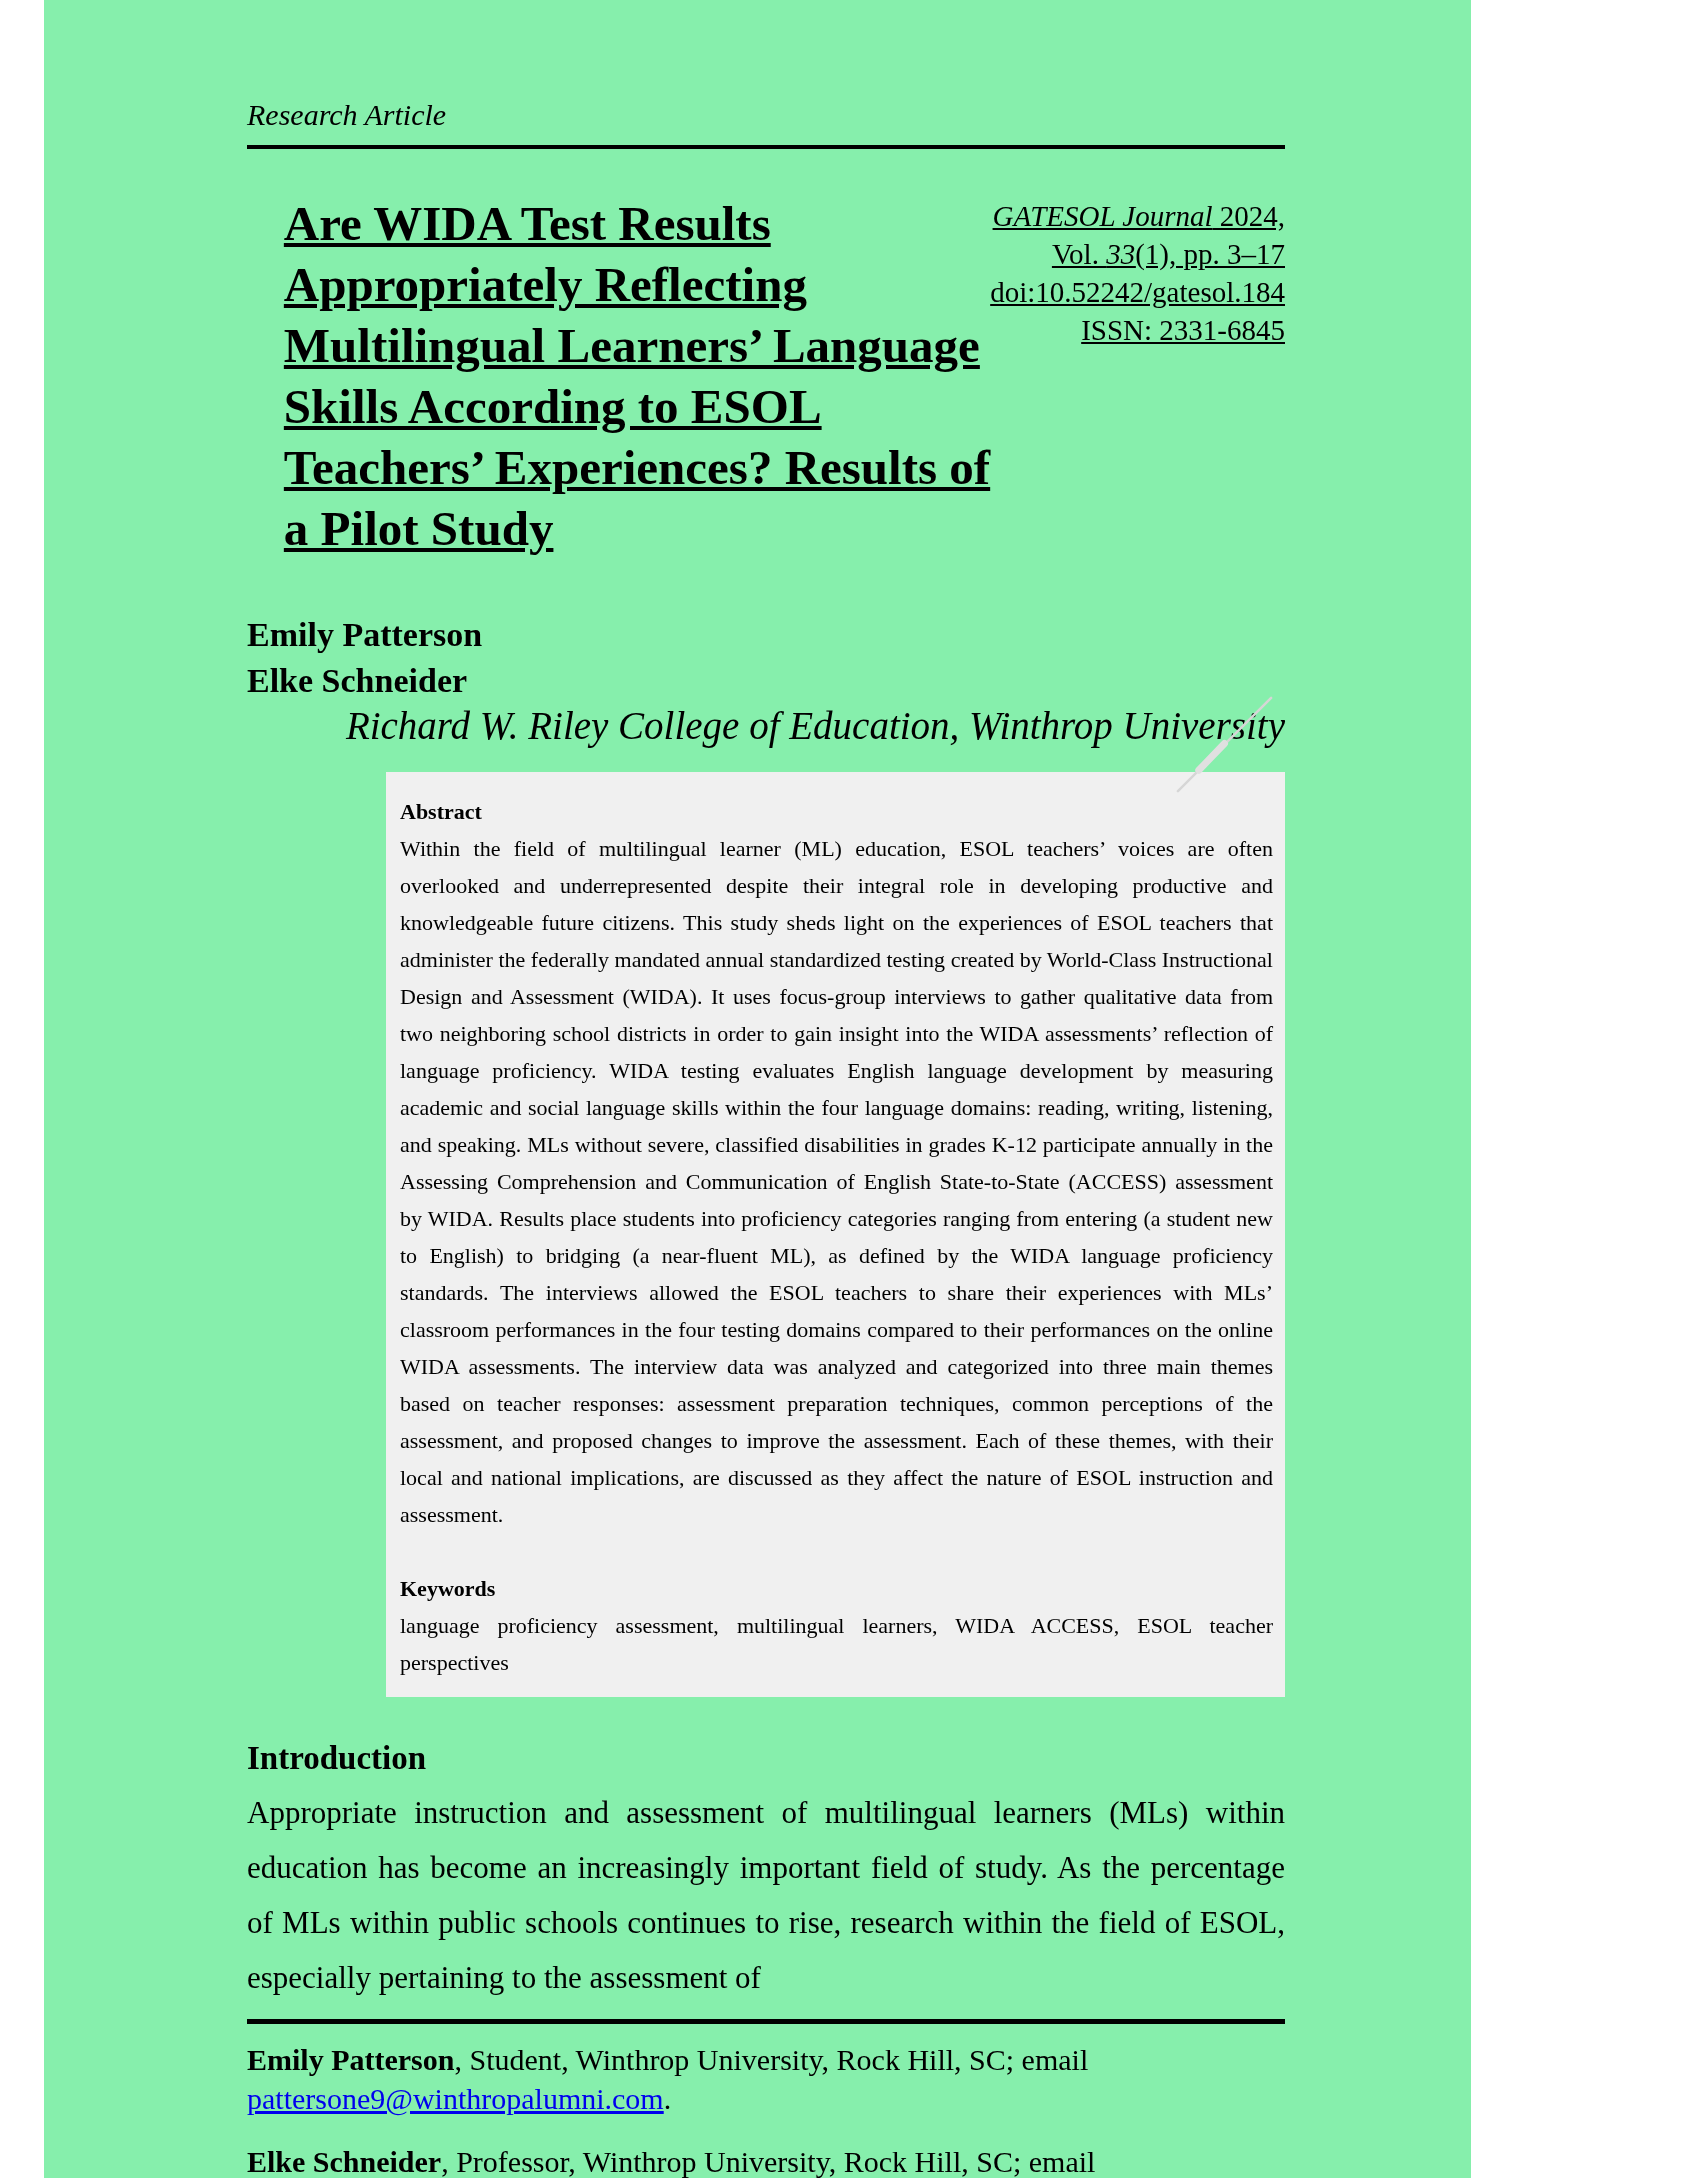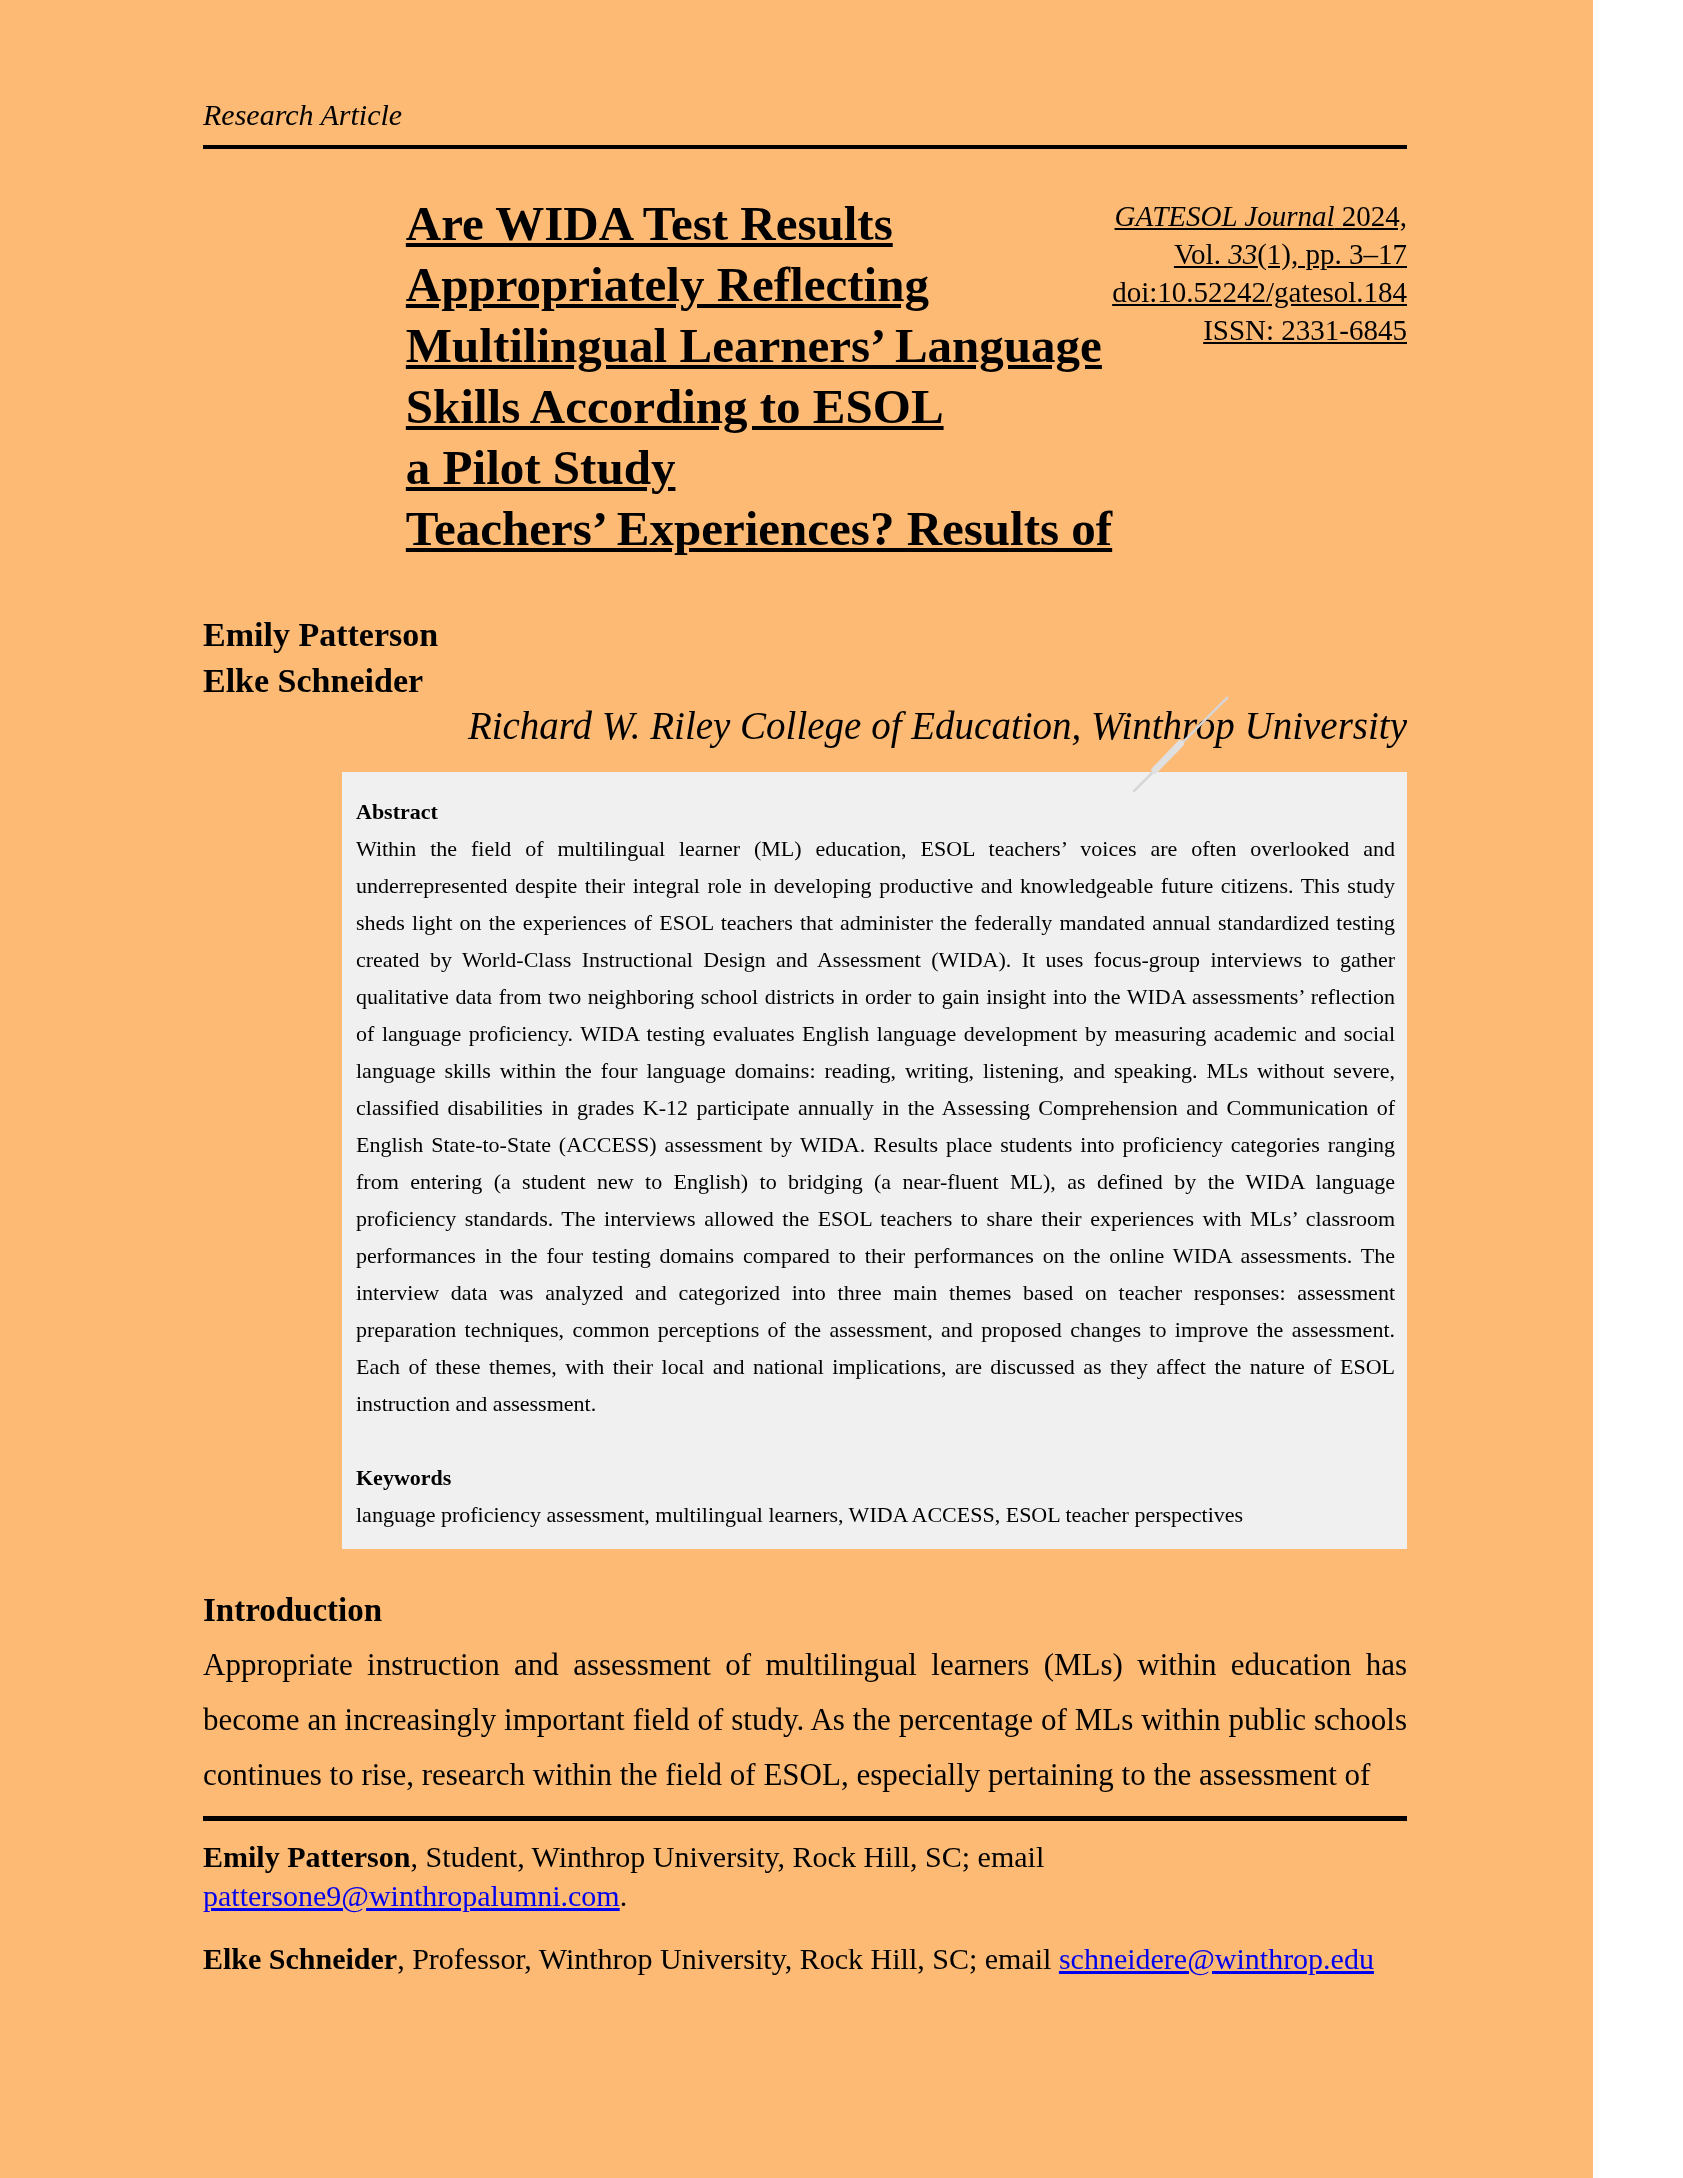--- a/index.html
+++ b/index.html
@@ -1,25 +1,26 @@
 <!DOCTYPE html>
 <html><head>
 <meta charset="utf-8">
 <style>
   html, body { margin: 0; padding: 0; background: #ffffff; }
   .page {
     position: relative;
-    width: 1593px;
+    width: 1427px;
     height: 2178px;
-    background: #fdba74;
+    background: #86efac;
     overflow: hidden;
     font-family: "Liberation Serif", "DejaVu Serif", serif;
     color: #000000;
     box-sizing: border-box;
     padding: 97px 186px 0 203px;
+    margin-left: 44px;
   }
   .kicker {
     font-size: 30px;
     font-style: italic;
     line-height: 36px;
   }
   .rule-top {
     border: none;
     border-top: 4px solid #000;
     margin: 12px 0 0 0;
@@ -116,22 +117,22 @@
   <div class="kicker">Research Article</div>
 
   <hr class="rule-top">
 
   <div class="head-row">
     <h1 class="title">
       <span>Are WIDA Test Results</span>
       <span>Appropriately Reflecting</span>
       <span>Multilingual Learners’ Language</span>
       <span>Skills According to ESOL</span>
+      <span>Teachers’ Experiences? Results of</span>
       <span>a Pilot Study</span>
-      <span>Teachers’ Experiences? Results of</span>
     </h1>
     <div class="journal-meta">
       <div><span class="ital">GATESOL Journal</span><span> 2024,</span></div>
       <div><span>Vol. </span><span class="ital">33</span><span>(1), pp. 3–17</span></div>
       <div>doi:10.52242/gatesol.184</div>
       <div>ISSN: 2331-6845</div>
     </div>
   </div>
 
   <div class="authors">

